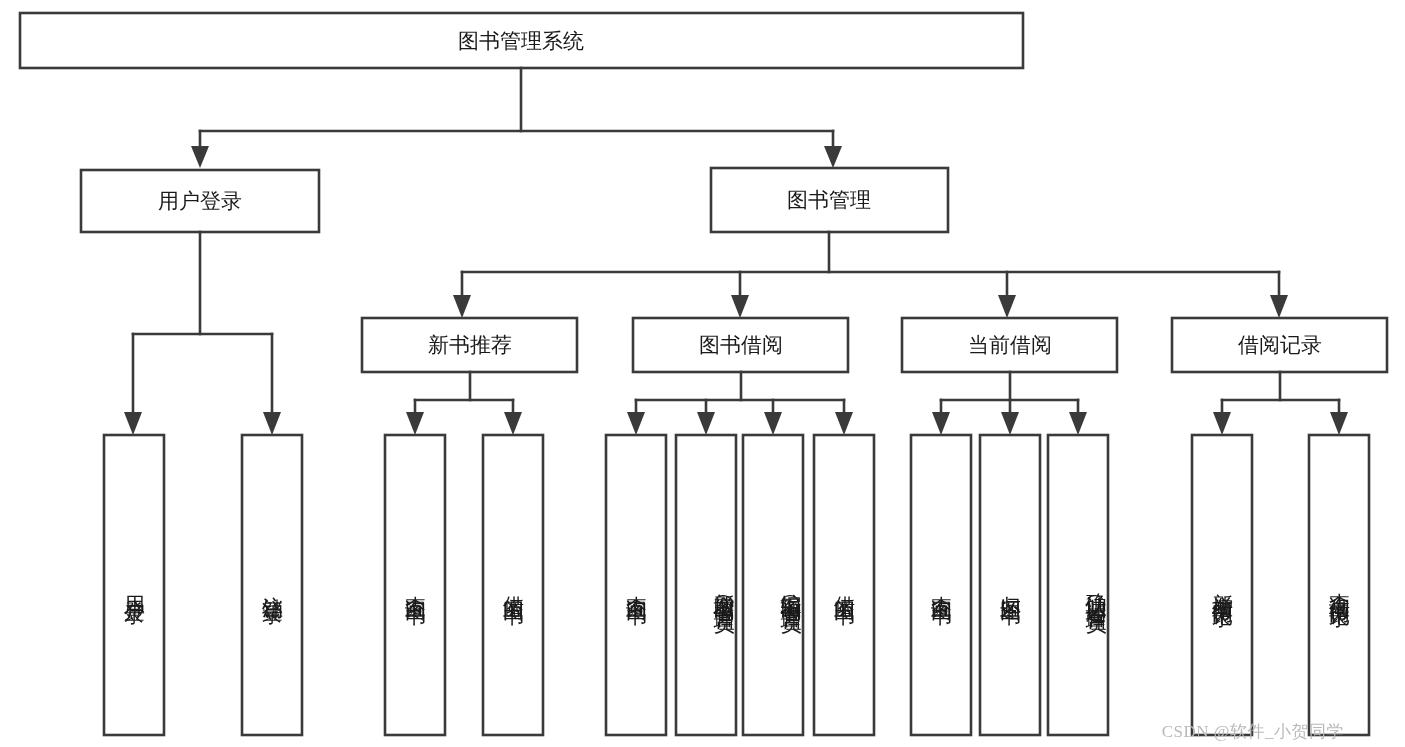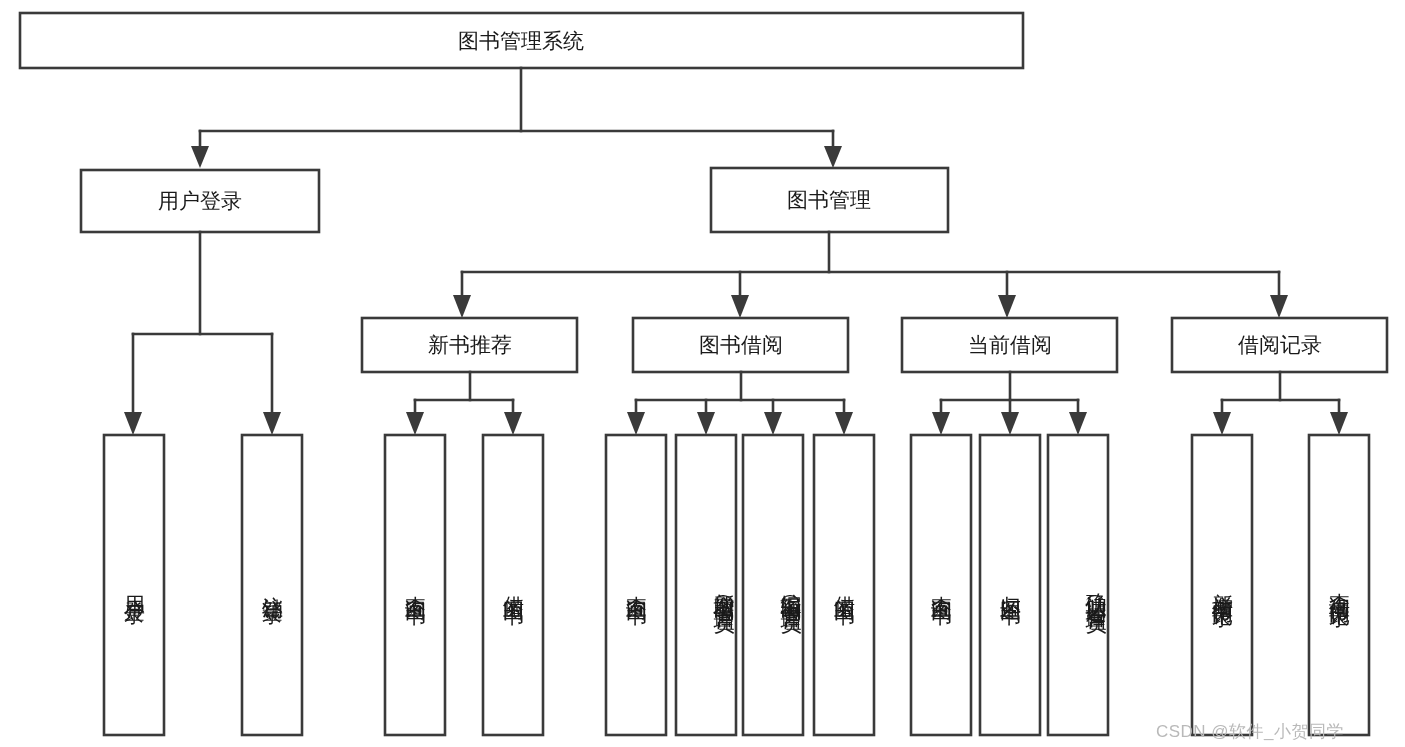--- a/index.html
+++ b/index.html
@@ -62,21 +62,21 @@
     display: flex;
     align-items: center;
     justify-content: center;
     white-space: nowrap;
     user-select: none;
   }
   #watermark {
     position: absolute;
     right: 8px;
     bottom: 4px;
-    font-family: Liberation Sans, sans-serif;
+    font-family: Liberation Serif, serif;
     font-size: 17px;
     color: #b9b9b9;
     letter-spacing: 0.5px;
     white-space: nowrap;
   }
 </style>
 </head>
 <body>
 
 <div id="diagram-root">

